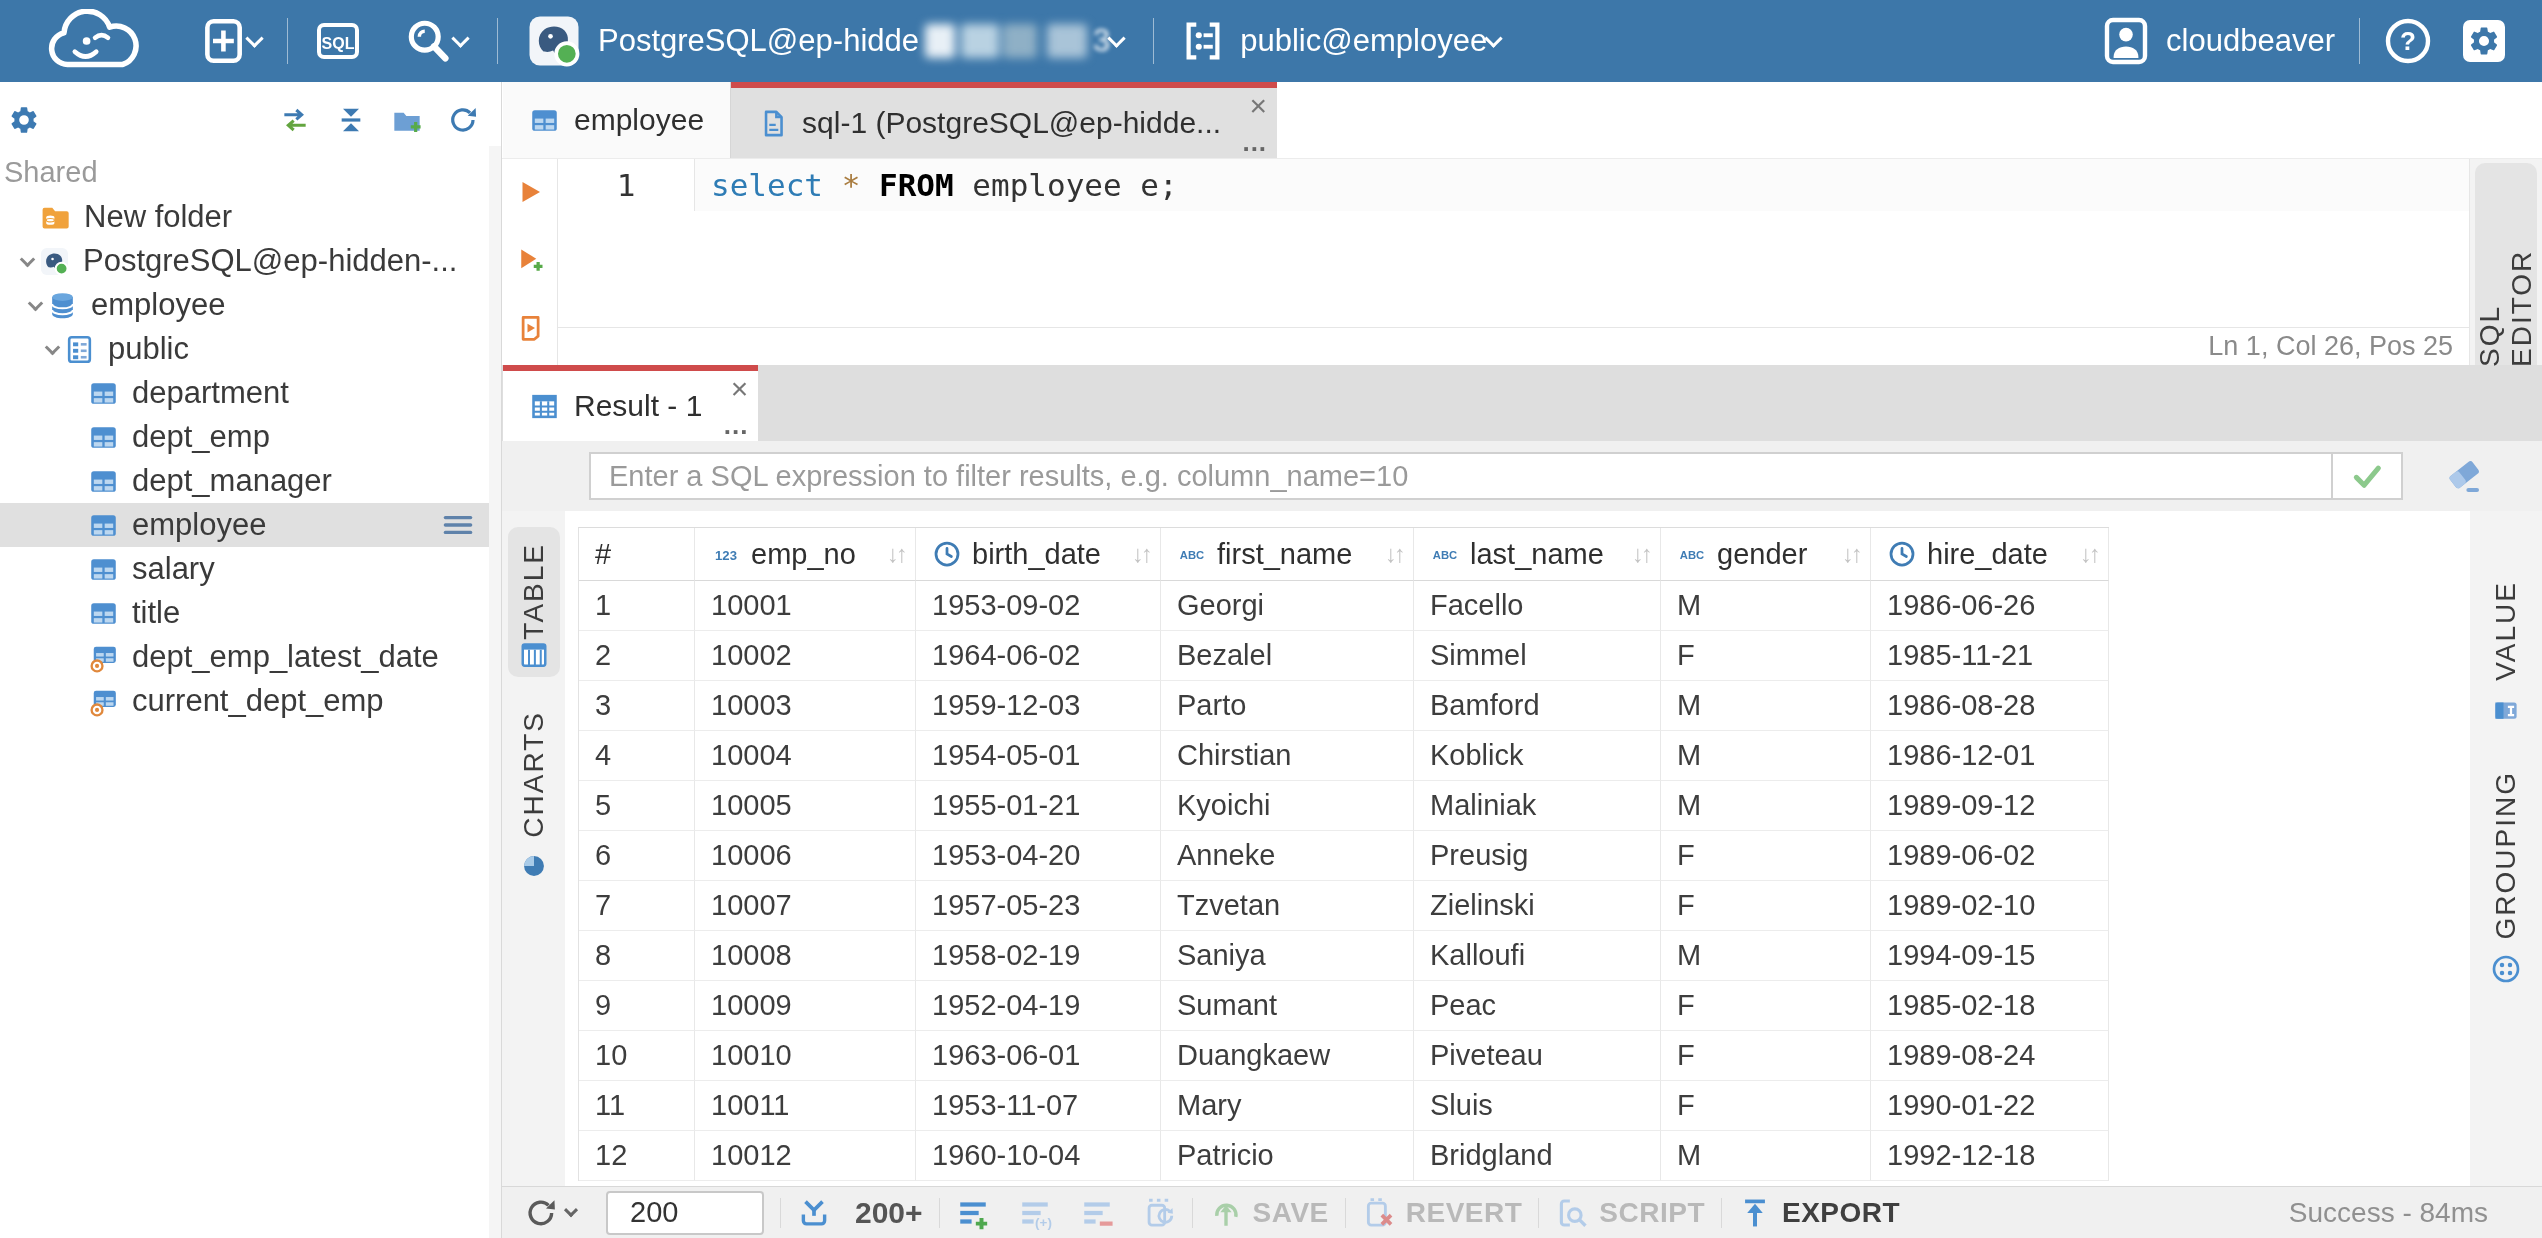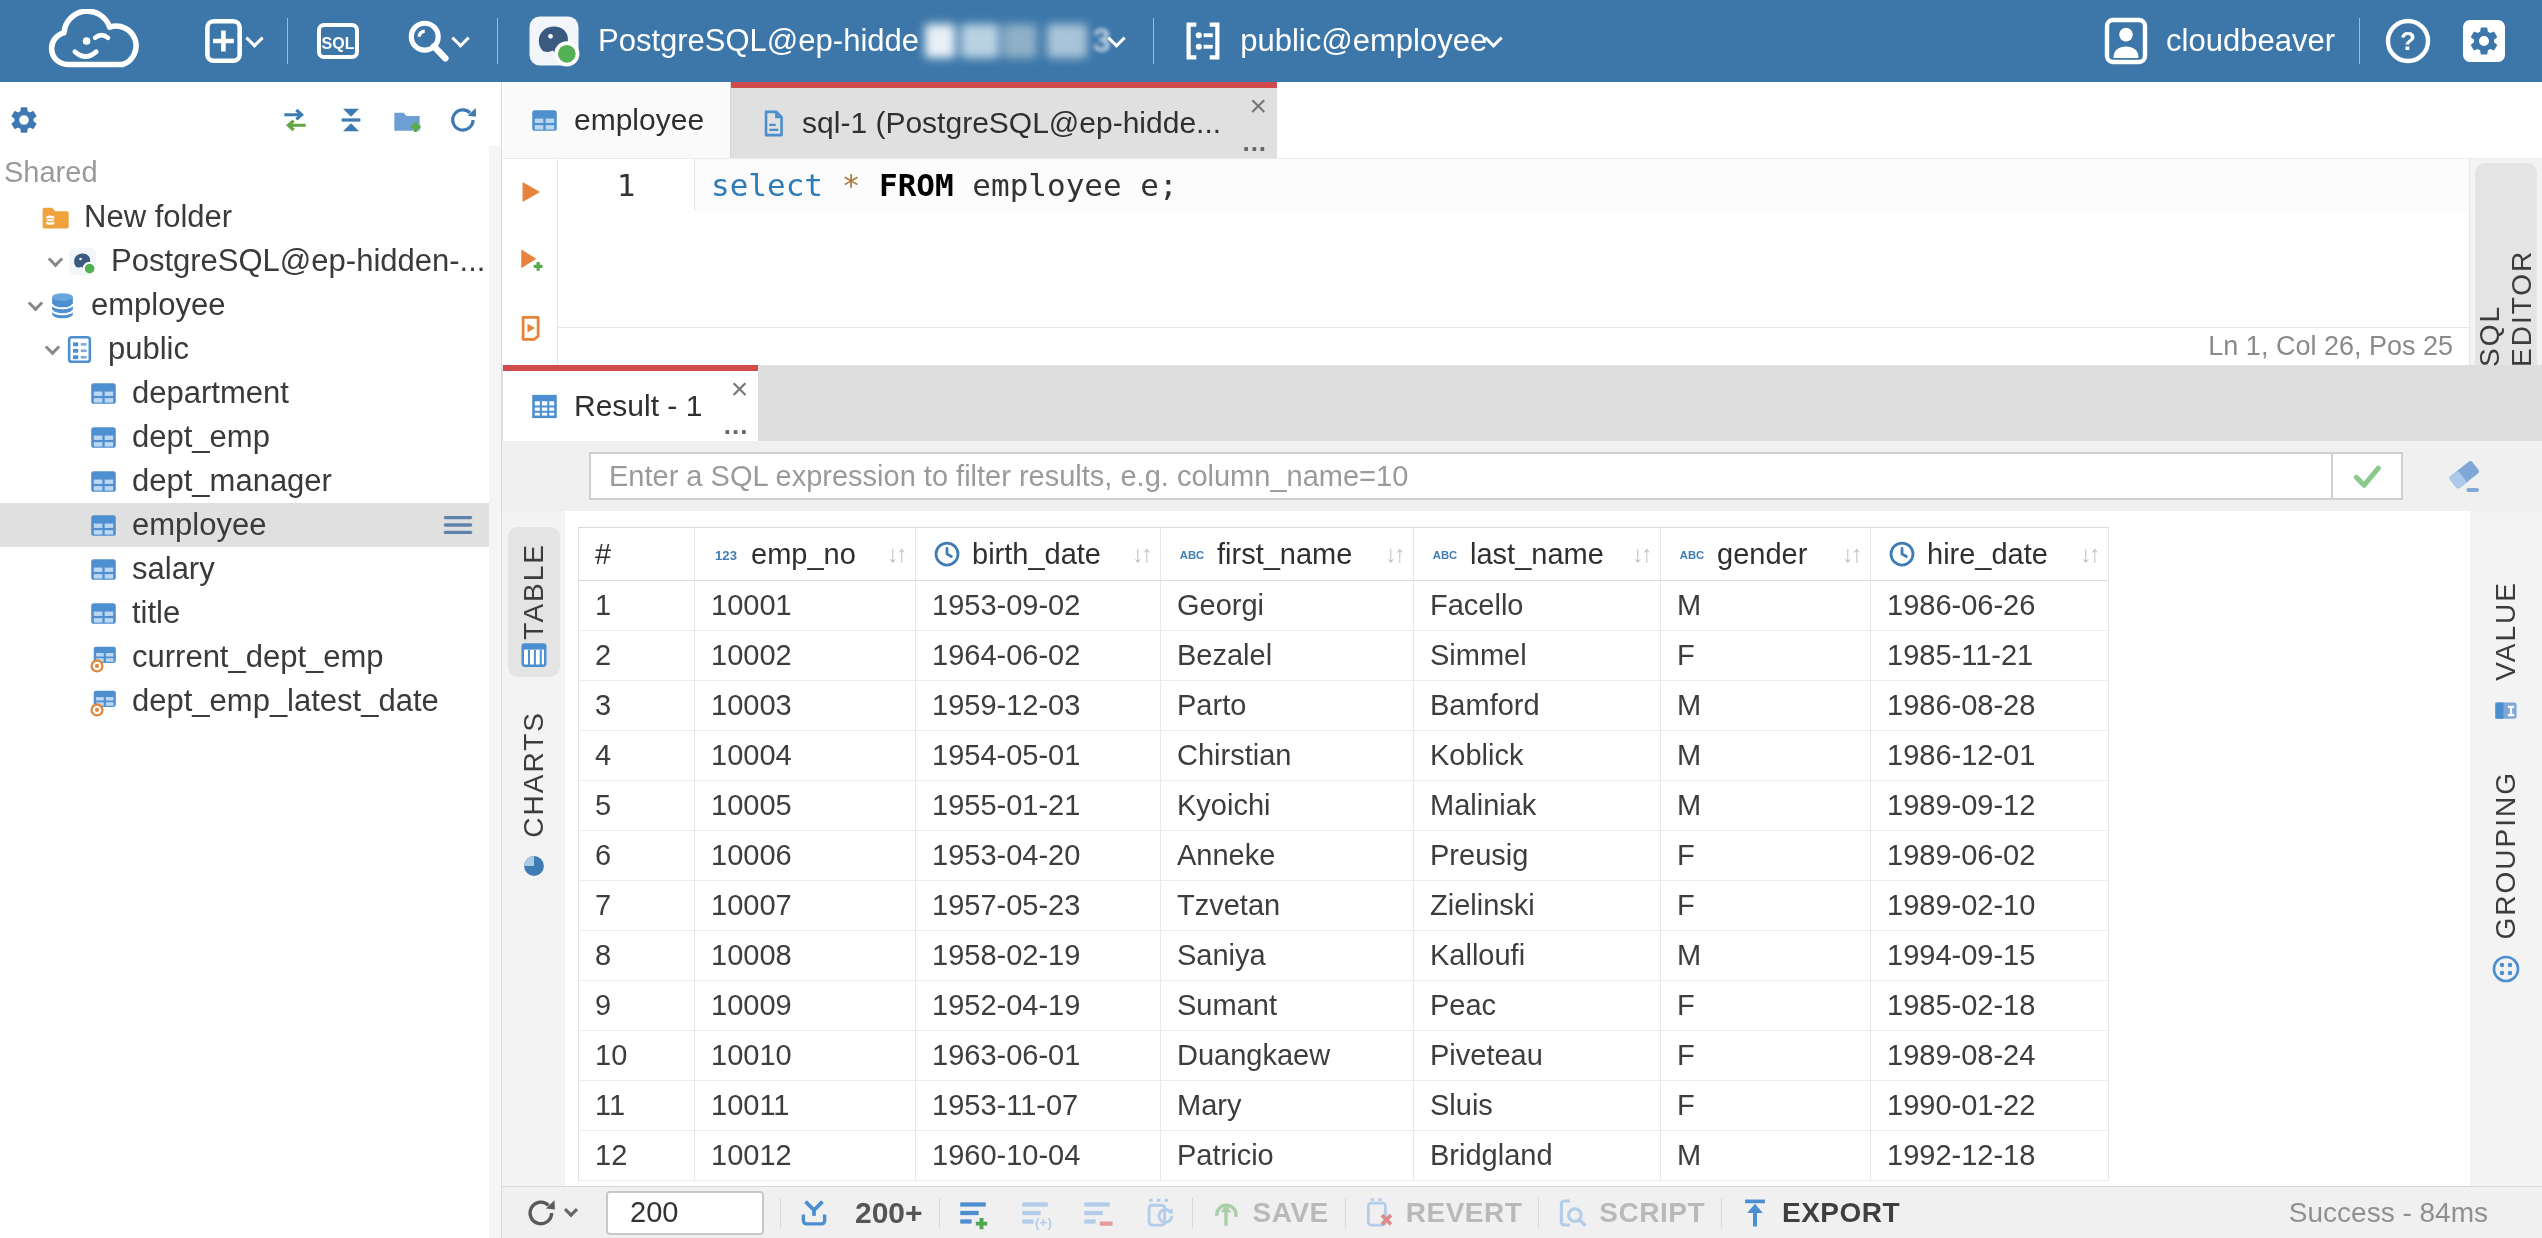--- a/index.html
+++ b/index.html
@@ -257,21 +257,21 @@
               <svg viewBox="0 0 24 24">
                 <path d="M2 6 a1.5 1.5 0 0 1 1.5-1.5 h6 l2.2 2.7 h9 a1.5 1.5 0 0 1 1.5 1.5 V19 a1.5 1.5 0 0 1 -1.5 1.5 h-17.2 A1.5 1.5 0 0 1 2 19 Z" fill="#f0a23c"></path>
                 <ellipse cx="8" cy="11.8" rx="3.1" ry="1.3" fill="#fff"></ellipse>
                 <rect x="4.9" y="11.8" width="6.2" height="4.6" fill="#fff"></rect>
                 <ellipse cx="8" cy="16.4" rx="3.1" ry="1.3" fill="#fff"></ellipse>
                 <ellipse cx="8" cy="14.1" rx="3.1" ry="1.3" fill="none" stroke="#f0a23c" stroke-width="0.9"></ellipse>
               </svg>
             </span>
             <span>New folder</span>
           </div>
-          <div class="tree-row" style="padding-left: 16px; margin-left: 28px;">
+          <div class="tree-row" style="padding-left: 16px;">
             <span class="chev-slot">
               <span class="chev"></span>
             </span>
             <span class="ic t-ic">
               <svg viewBox="0 0 24 24">
                 <rect x="1.5" y="1.5" width="21" height="21" rx="4.5" fill="#f2f5f9"></rect>
                 <path d="M7.5 16.5 c-2.5-2-3-7 .5-9.5 c2.5-1.8 6.5-1.6 8.5.5 c2.2 2.3 1.8 6-.3 8.2 l-1.4 1.5 c-.8.8-2 .7-2.6-.2 l-.6-.9 c-1.2.6-2.6.8-3.6.4z" fill="#3a5a80"></path>
                 <circle cx="10.5" cy="10" r="1" fill="#fff"></circle>
                 <circle cx="17.5" cy="17.5" r="4.6" fill="#54b054" stroke="#fff" stroke-width="1.6"></circle>
               </svg>
@@ -394,37 +394,37 @@
                   <rect x="2.5" y="4" width="19" height="14" rx="2" fill="#4e8fd0"></rect>
                   <rect x="4.5" y="9.5" width="6.6" height="3" fill="#bcd7f0"></rect>
                   <rect x="12.9" y="9.5" width="6.6" height="3" fill="#bcd7f0"></rect>
                   <rect x="4.5" y="14" width="6.6" height="3" fill="#bcd7f0"></rect>
                   <rect x="12.9" y="14" width="6.6" height="3" fill="#bcd7f0"></rect>
                 </g>
                 <circle cx="7" cy="18.5" r="4.2" fill="#fff" stroke="#e0883c" stroke-width="1.8"></circle>
                 <circle cx="7" cy="18.5" r="1.6" fill="#e0883c"></circle>
               </svg>
             </span>
-            <span>current_dept_emp</span>
+            <span>dept_emp_latest_date</span>
           </div>
           <div class="tree-row" style="padding-left: 88px;">
             <span class="ic t-ic">
               <svg viewBox="0 0 24 24">
                 <g transform="translate(2.2 0) scale(0.9)">
                   <rect x="2.5" y="4" width="19" height="14" rx="2" fill="#4e8fd0"></rect>
                   <rect x="4.5" y="9.5" width="6.6" height="3" fill="#bcd7f0"></rect>
                   <rect x="12.9" y="9.5" width="6.6" height="3" fill="#bcd7f0"></rect>
                   <rect x="4.5" y="14" width="6.6" height="3" fill="#bcd7f0"></rect>
                   <rect x="12.9" y="14" width="6.6" height="3" fill="#bcd7f0"></rect>
                 </g>
                 <circle cx="7" cy="18.5" r="4.2" fill="#fff" stroke="#e0883c" stroke-width="1.8"></circle>
                 <circle cx="7" cy="18.5" r="1.6" fill="#e0883c"></circle>
               </svg>
             </span>
-            <span>dept_emp_latest_date</span>
+            <span>current_dept_emp</span>
           </div>
         </div>
       <div class="sb-scroll"></div>
     </aside>
 
     <div class="main">
 
       <div class="ed-tabs">
         <div class="etab plain" style="margin-left:1px;">
           <span class="ic t-ic">

